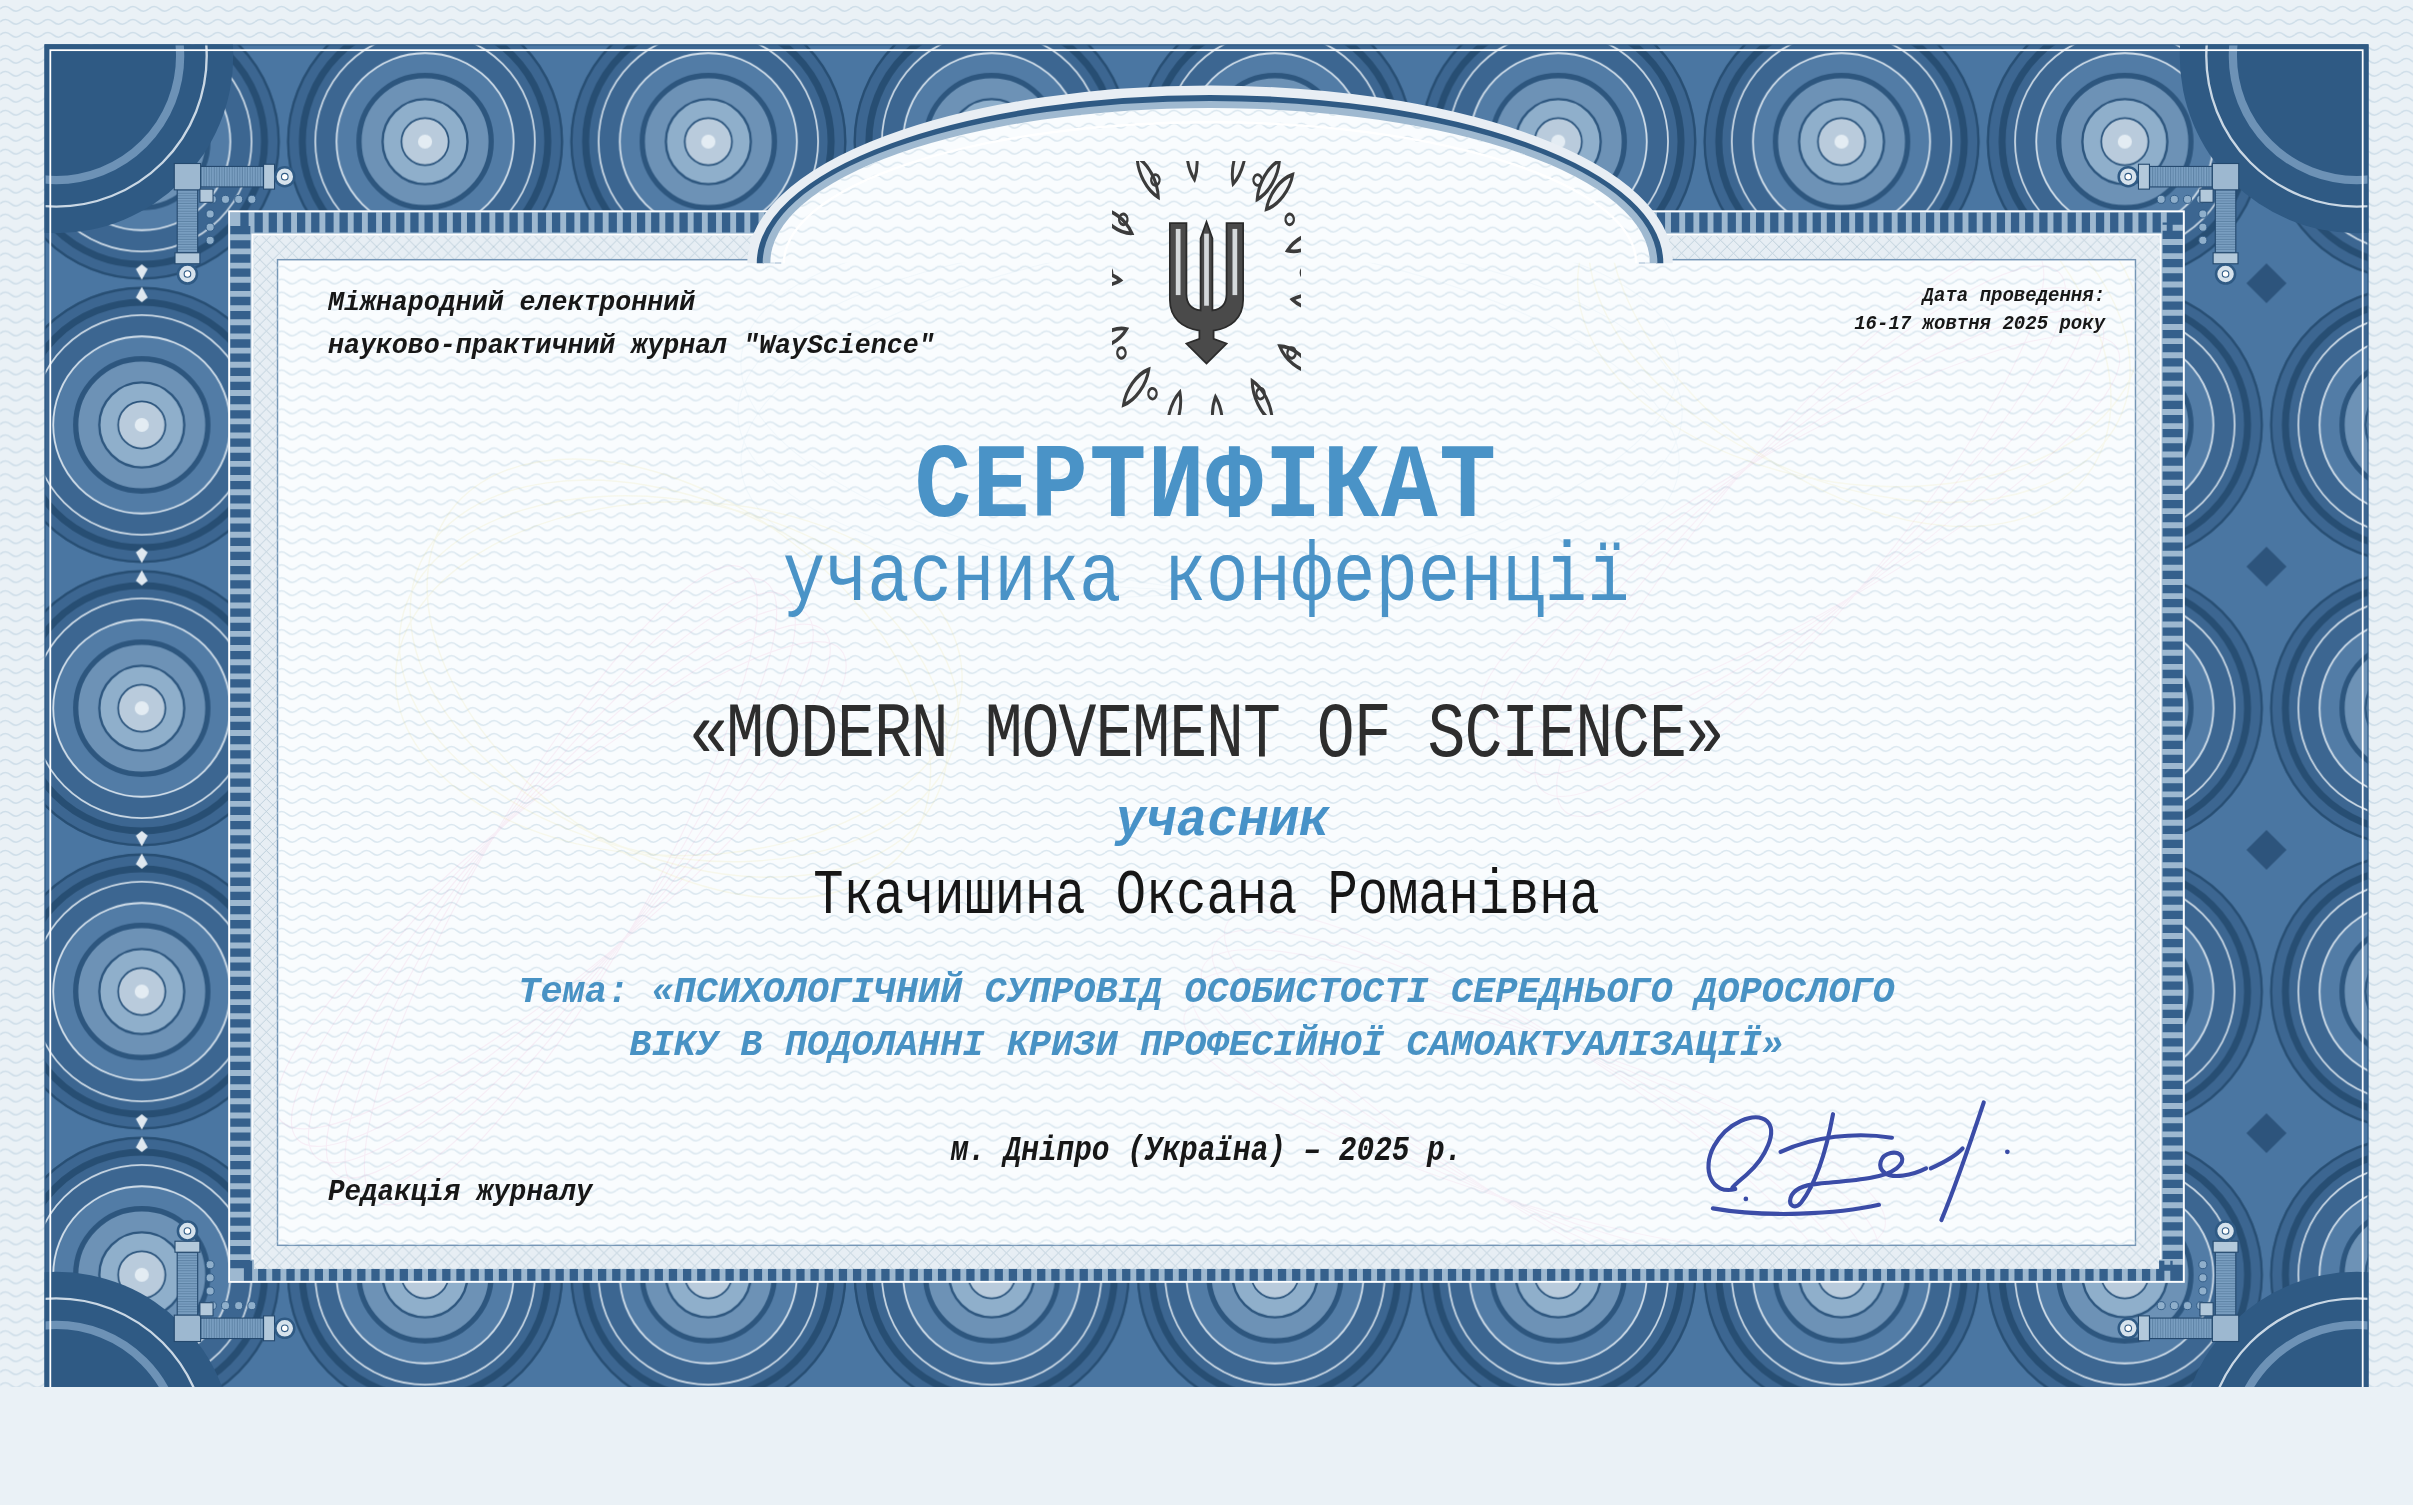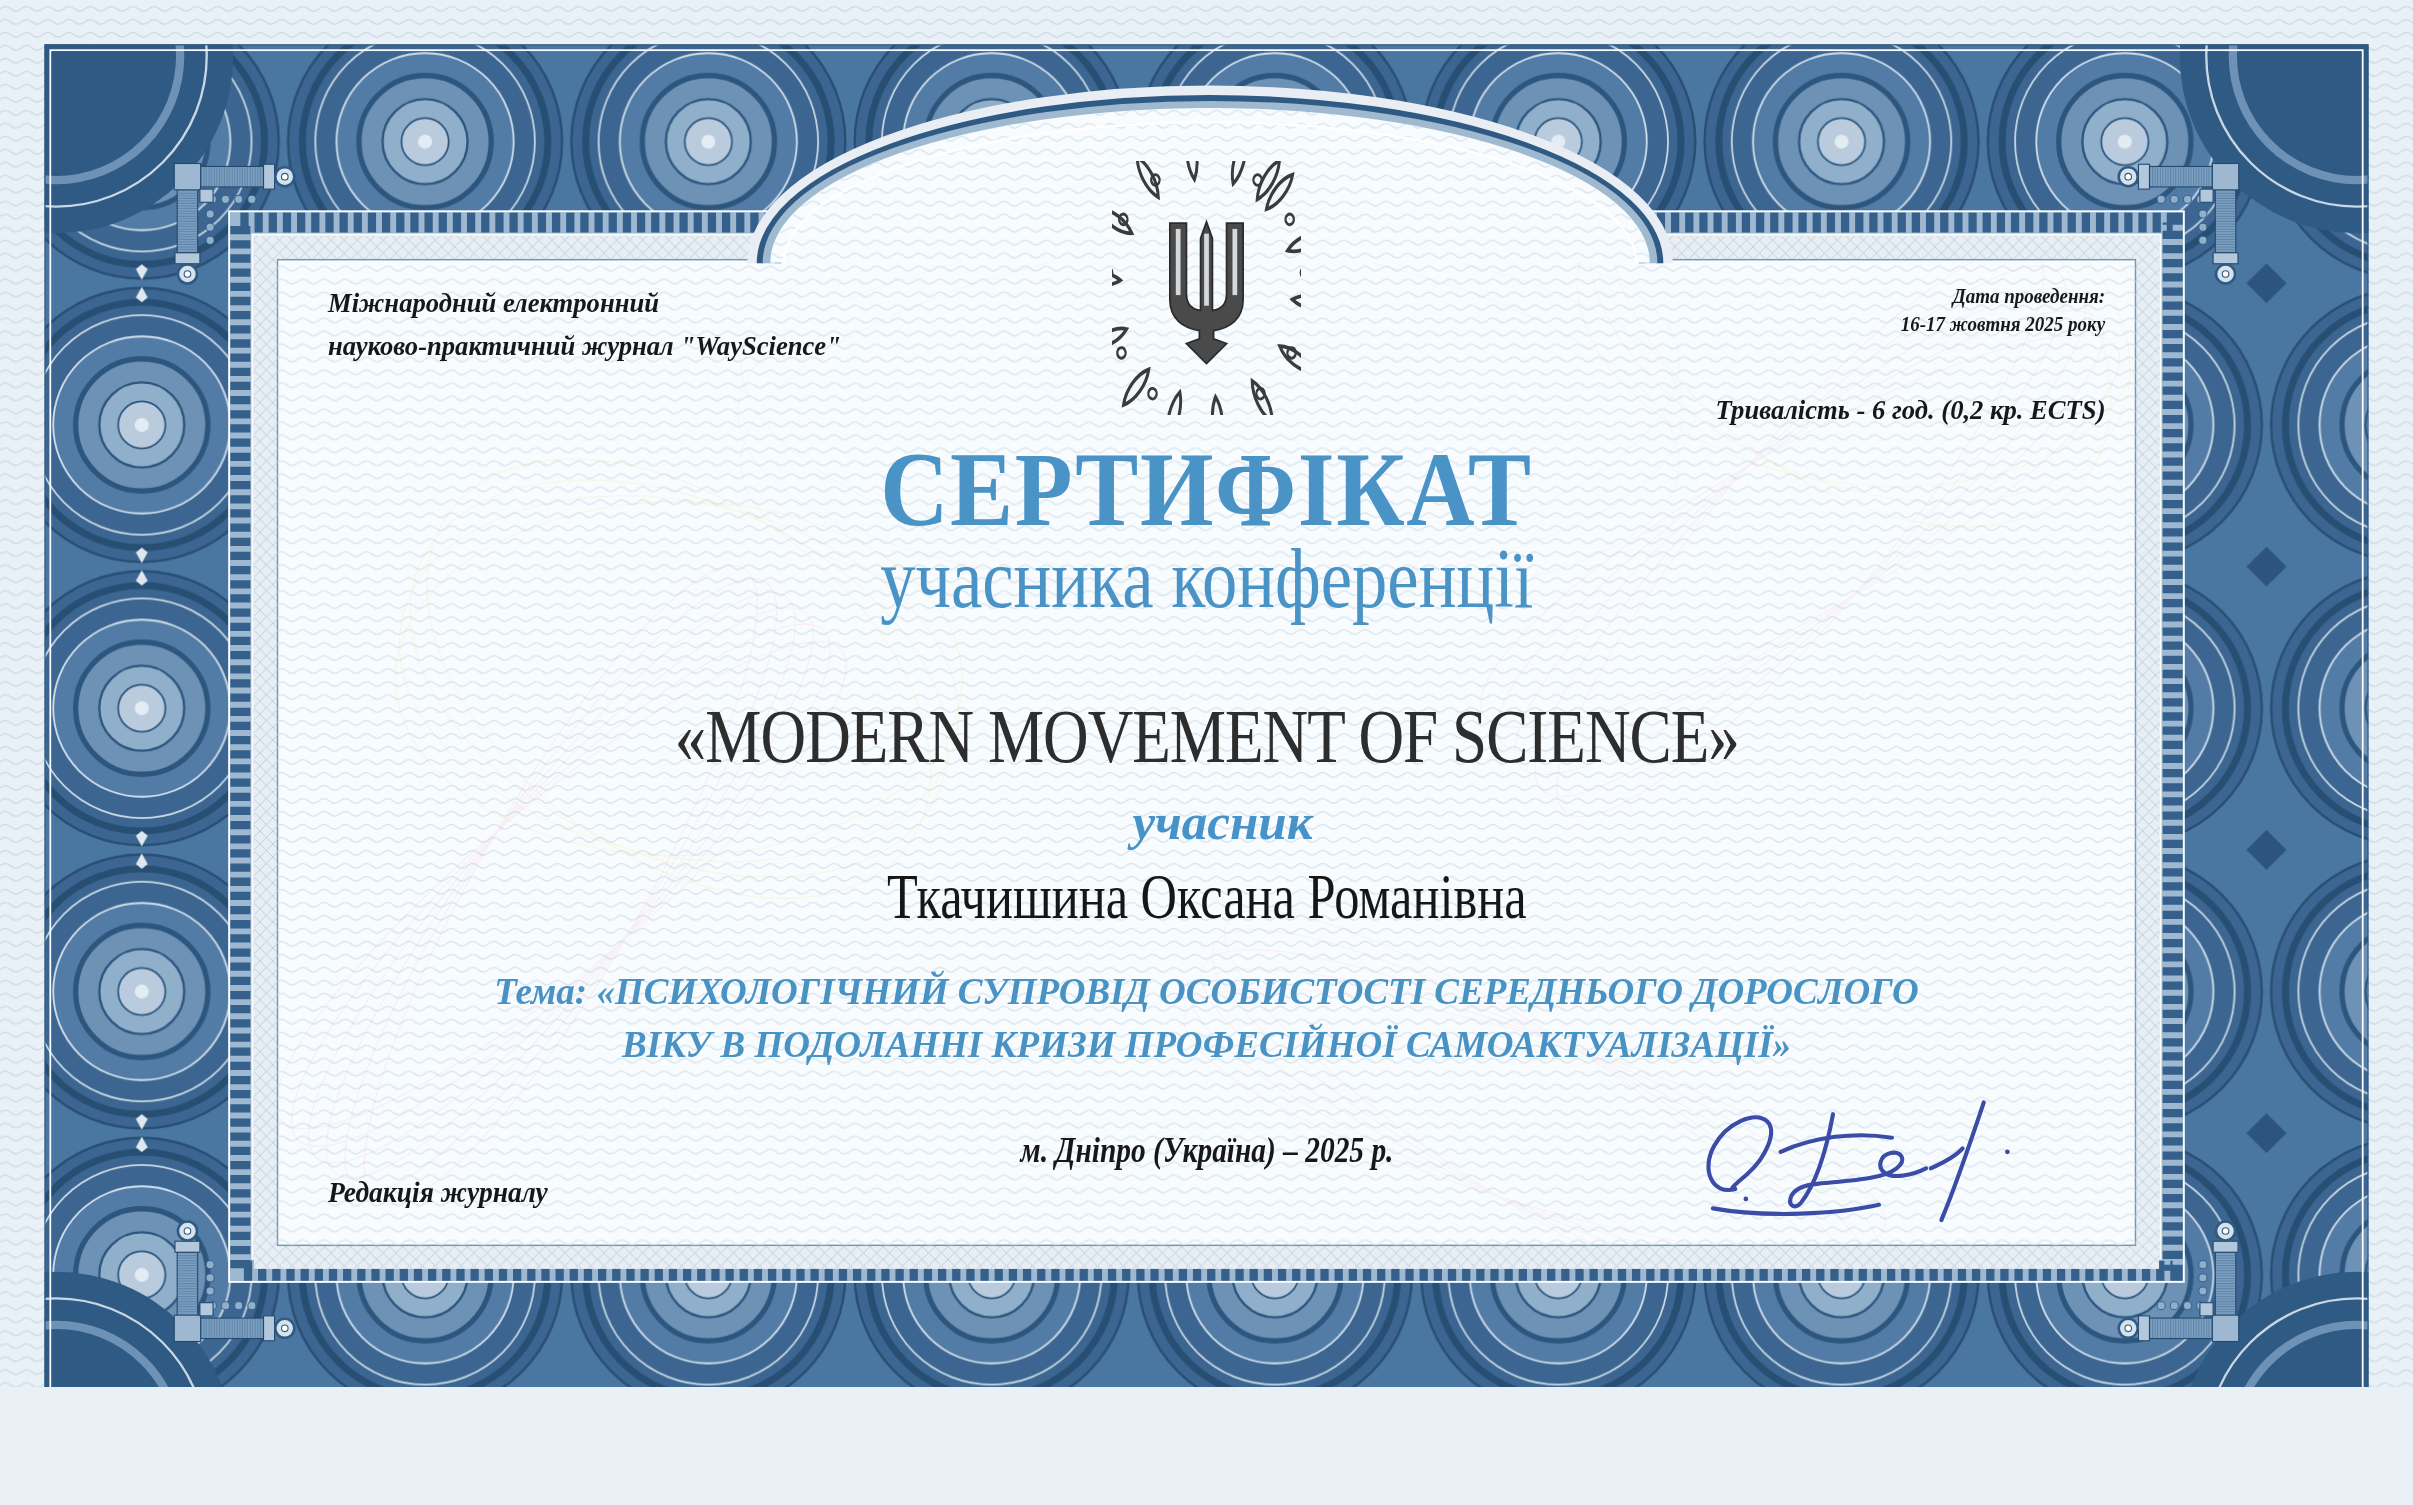--- a/index.html
+++ b/index.html
@@ -1,17 +1,17 @@
 <!DOCTYPE html>
 <html style="font-size:9.4px"><head>
 <meta charset="utf-8">
 <style>
   html,body{margin:0;padding:0;background:#eaf1f6;}
   .page{position:relative;width:2413px;height:1387px;overflow:hidden;
-        font-family:Liberation Serif, serif;background:#eaf1f6;}
+        font-family:Liberation Mono, monospace;background:#eaf1f6;}
   .page svg.bg{position:absolute;left:0;top:0;}
   .abs{position:absolute;}
   .ctr{left:277px;width:1859px;text-align:center;}
   .cond{display:inline-block;transform:scaleX(0.84);transform-origin:center;}
   .cond-l{display:inline-block;transform:scaleX(0.95);transform-origin:left center;}
   .cond-r{display:inline-block;transform:scaleX(0.95);transform-origin:right center;}
   .bi{font-weight:bold;font-style:italic;color:#171717;}
   .issuer{left:328px;top:282px;font-size:28px;line-height:1.52;}
   .dateblock{right:308px;top:282px;font-size:20px;line-height:1.4;text-align:right;}
   .duration{right:308px;top:394px;font-size:28px;text-align:right;}
@@ -262,23 +262,20 @@
 <div class="abs issuer bi">
   <span class="cond-l"><span>Міжнародний електронний</span><br>
   <span>науково-практичний журнал "WayScience"</span></span>
 </div>
 
 <div class="abs dateblock bi">
   <span class="cond-r"><span>Дата проведення:</span><br>
   <span>16-17 жовтня 2025 року</span></span>
 </div>
 
-<div class="abs duration bi">
-  <span class="cond-r">Тривалість - 6 год. (0,2 кр. ECTS)</span>
-</div>
 
 <div class="abs ctr title">
   <span class="cond">СЕРТИФІКАТ</span>
 </div>
 
 <div class="abs ctr subtitle">
   <span class="cond">учасника конференції</span>
 </div>
 
 

